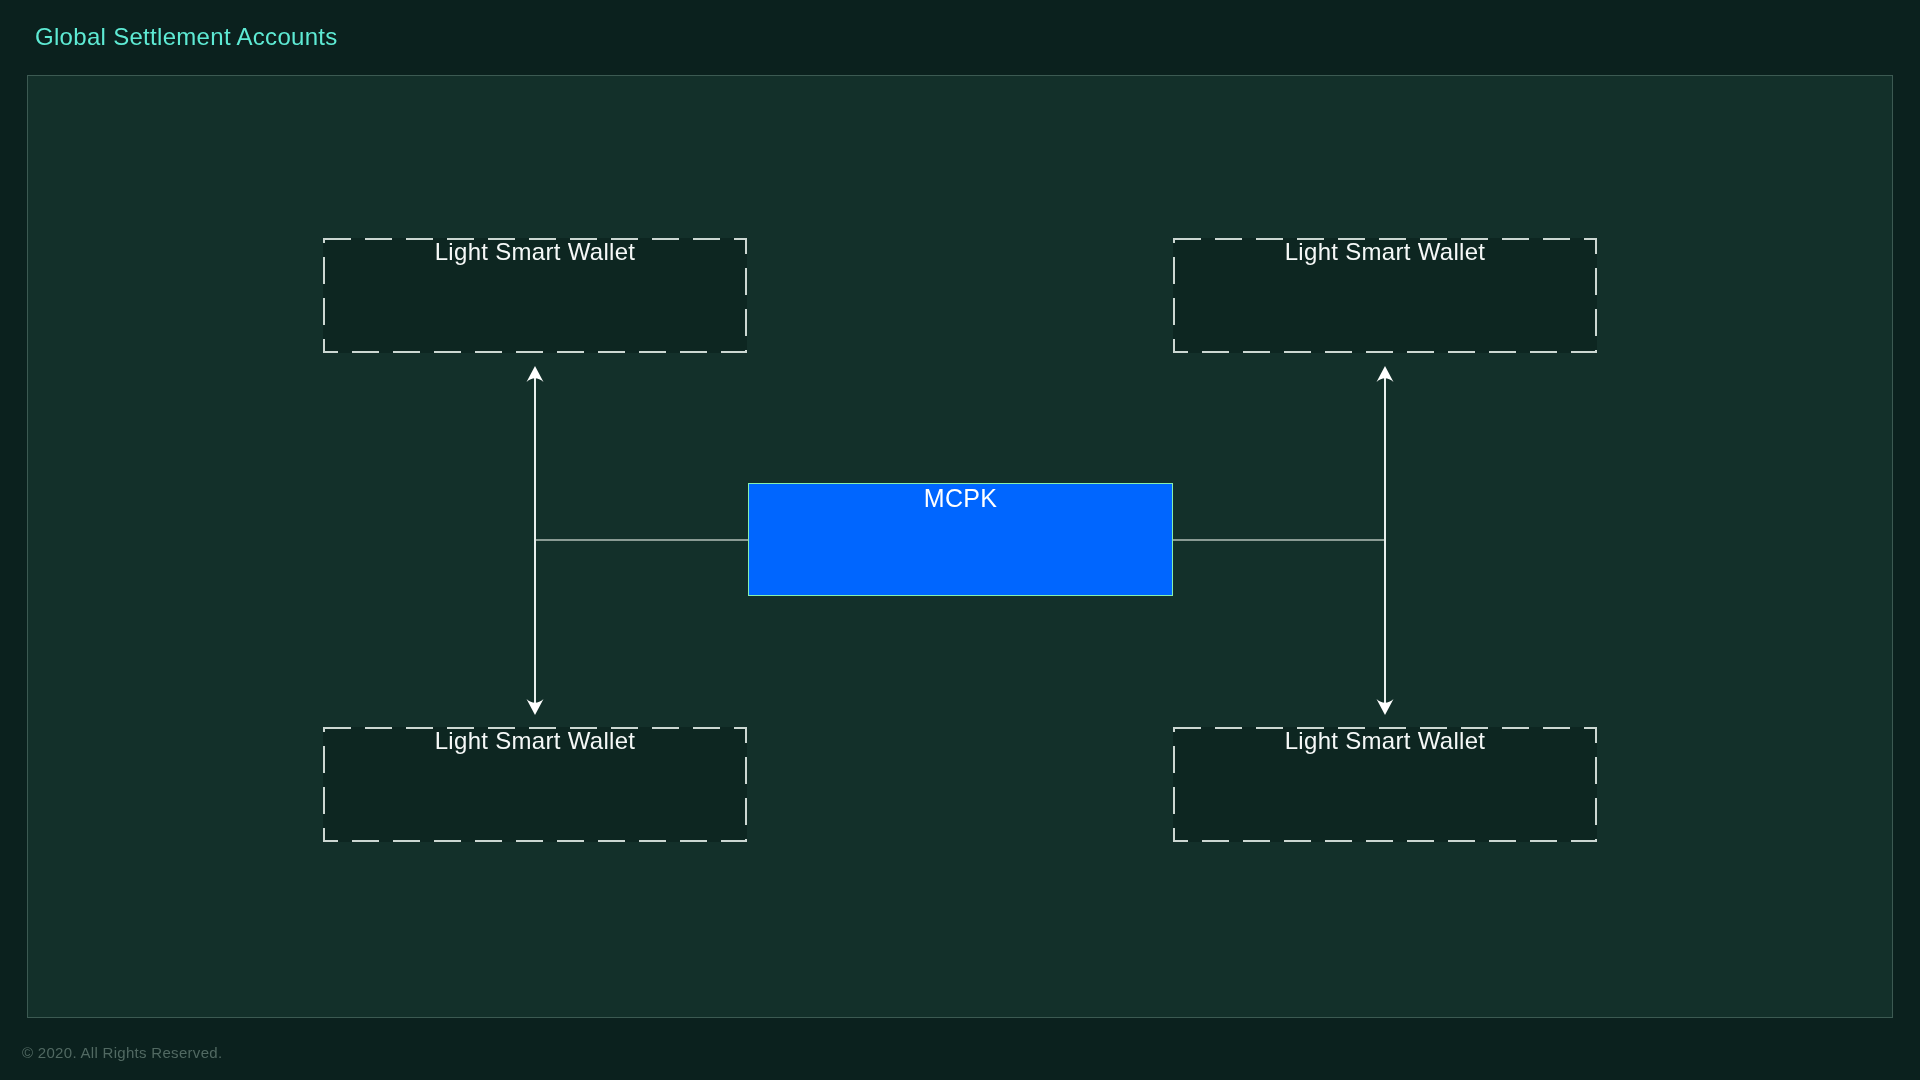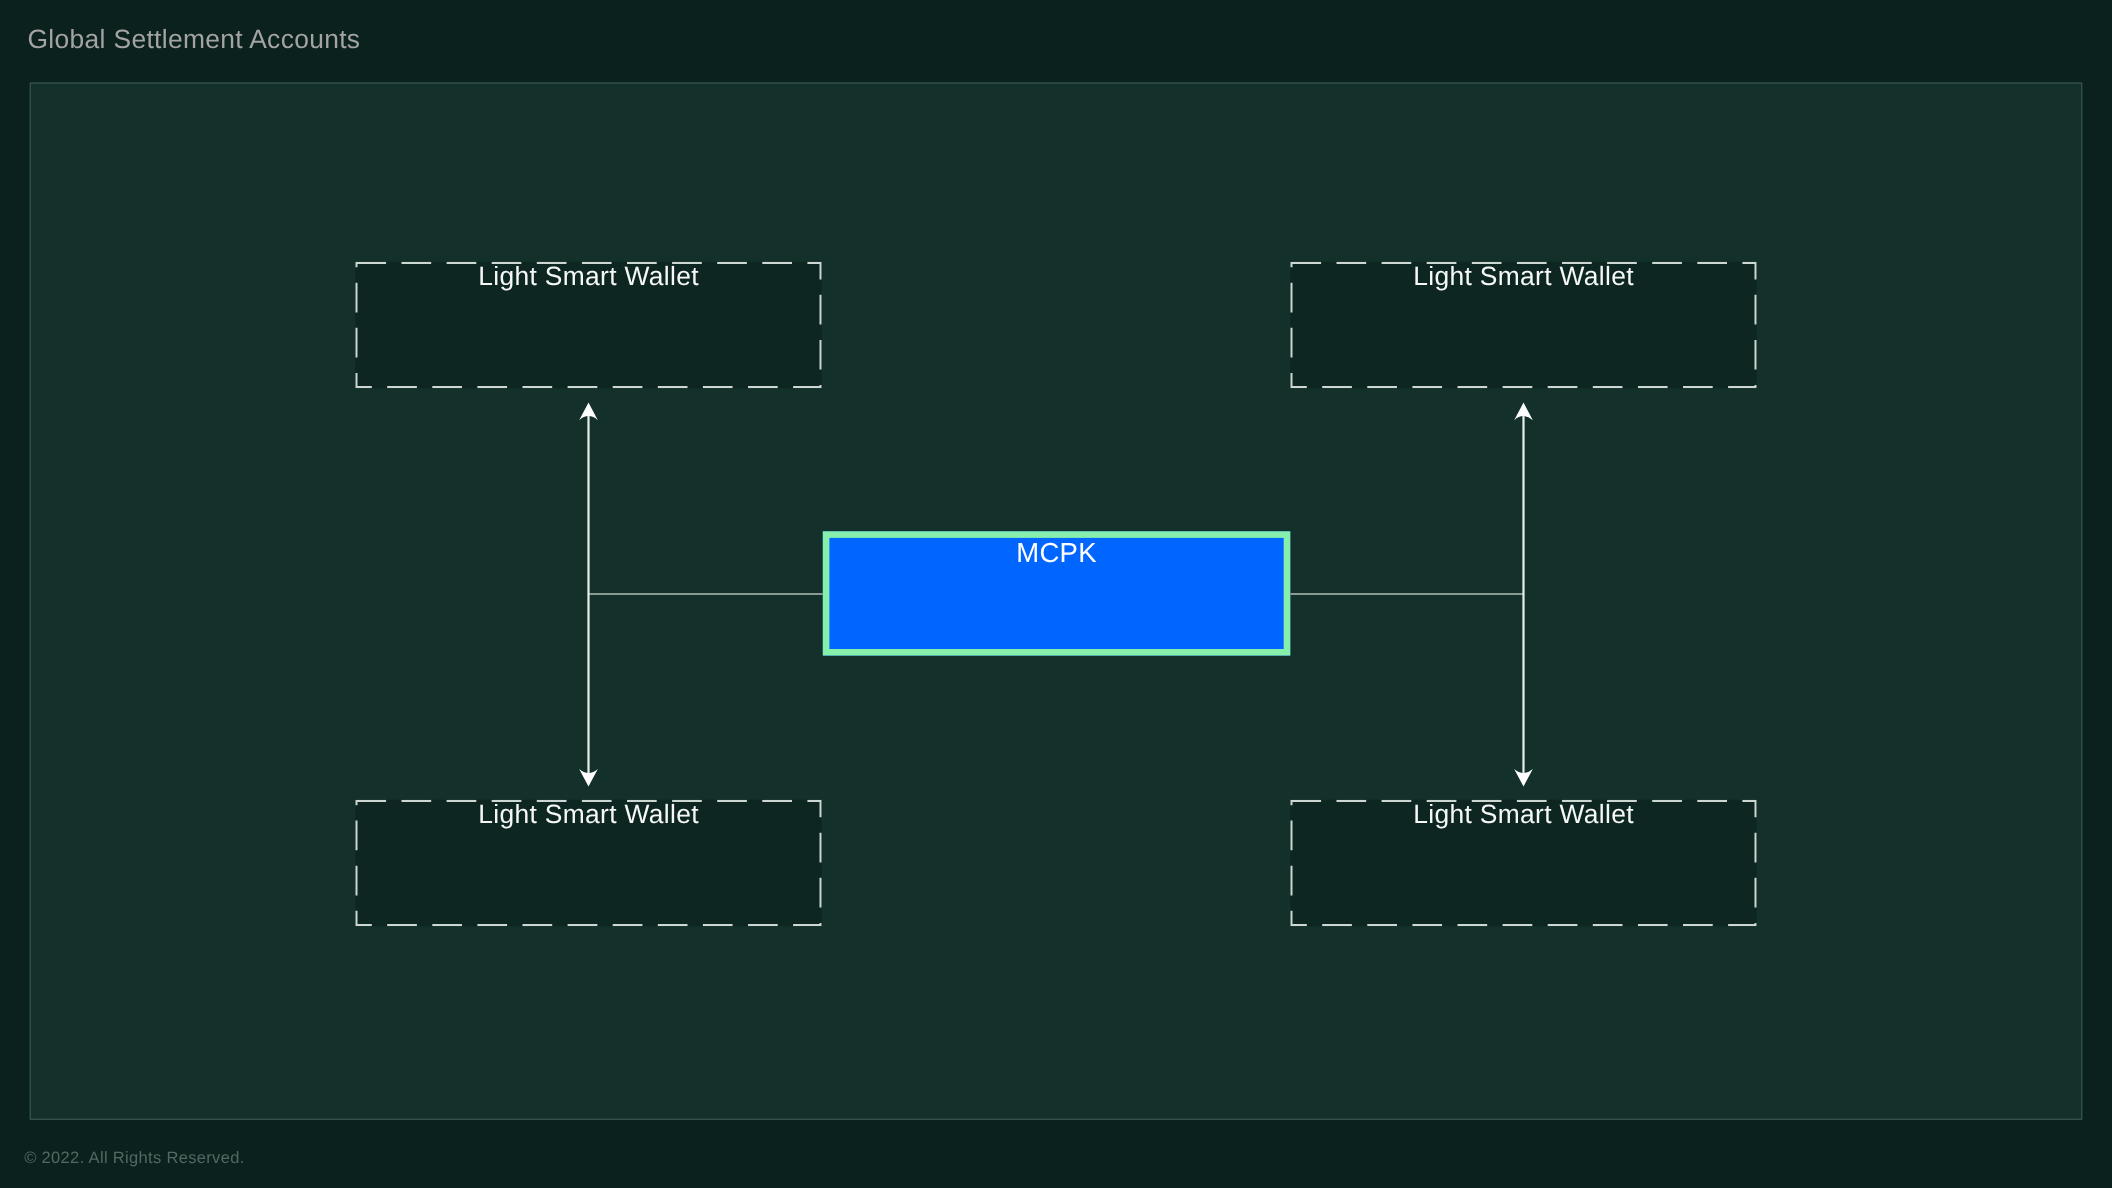--- a/index.html
+++ b/index.html
@@ -13,27 +13,27 @@
 
   .page {
     position: relative;
     width: 1920px;
     height: 1080px;
     background: #0b211e;
   }
 
   .page-title {
     position: absolute;
-    left: 25px;
+    left: 35px;
     top: 20px;
     font-size: 24px;
     line-height: 33px;
     font-weight: 400;
     letter-spacing: 0.3px;
-    color: #a3a3a3;
+    color: #5eead4;
   }
 
   .panel {
     position: absolute;
     left: 27px;
     top: 75px;
     width: 1866px;
     height: 943px;
     background: #13302a;
     border: 1px solid #3c5a52;
@@ -83,21 +83,21 @@
   .node-tr { left: 1173px; top: 238px; }
   .node-bl { left: 323px; top: 727px; }
   .node-br { left: 1173px; top: 727px; }
 
   .center-node {
     left: 748px;
     top: 483px;
     width: 425px;
     height: 113px;
     background: #0066ff;
-    border: 6px solid #86efac;
+    border: 1px solid #86efac;
   }
 
   .center-node .node-label {
     font-size: 25px;
     color: #ffffff;
   }
 
   .connector-layer {
     position: absolute;
     inset: 0;
@@ -155,15 +155,15 @@
     <svg class="dashed-border" viewBox="0 0 424 115" preserveAspectRatio="none" xmlns="http://www.w3.org/2000/svg">
       <rect x="1" y="1" width="422" height="113" fill="none" stroke="#ccd7d2" stroke-width="2" stroke-dasharray="27 14"></rect>
     </svg>
     <span class="node-label">Light Smart Wallet</span>
   </div>
 
   <div class="node center-node">
     <span class="node-label">MCPK</span>
   </div>
 
-  <div class="footer-text">© 2022. All Rights Reserved.</div>
+  <div class="footer-text">© 2020. All Rights Reserved.</div>
 
 </div>
 
 </body></html>

